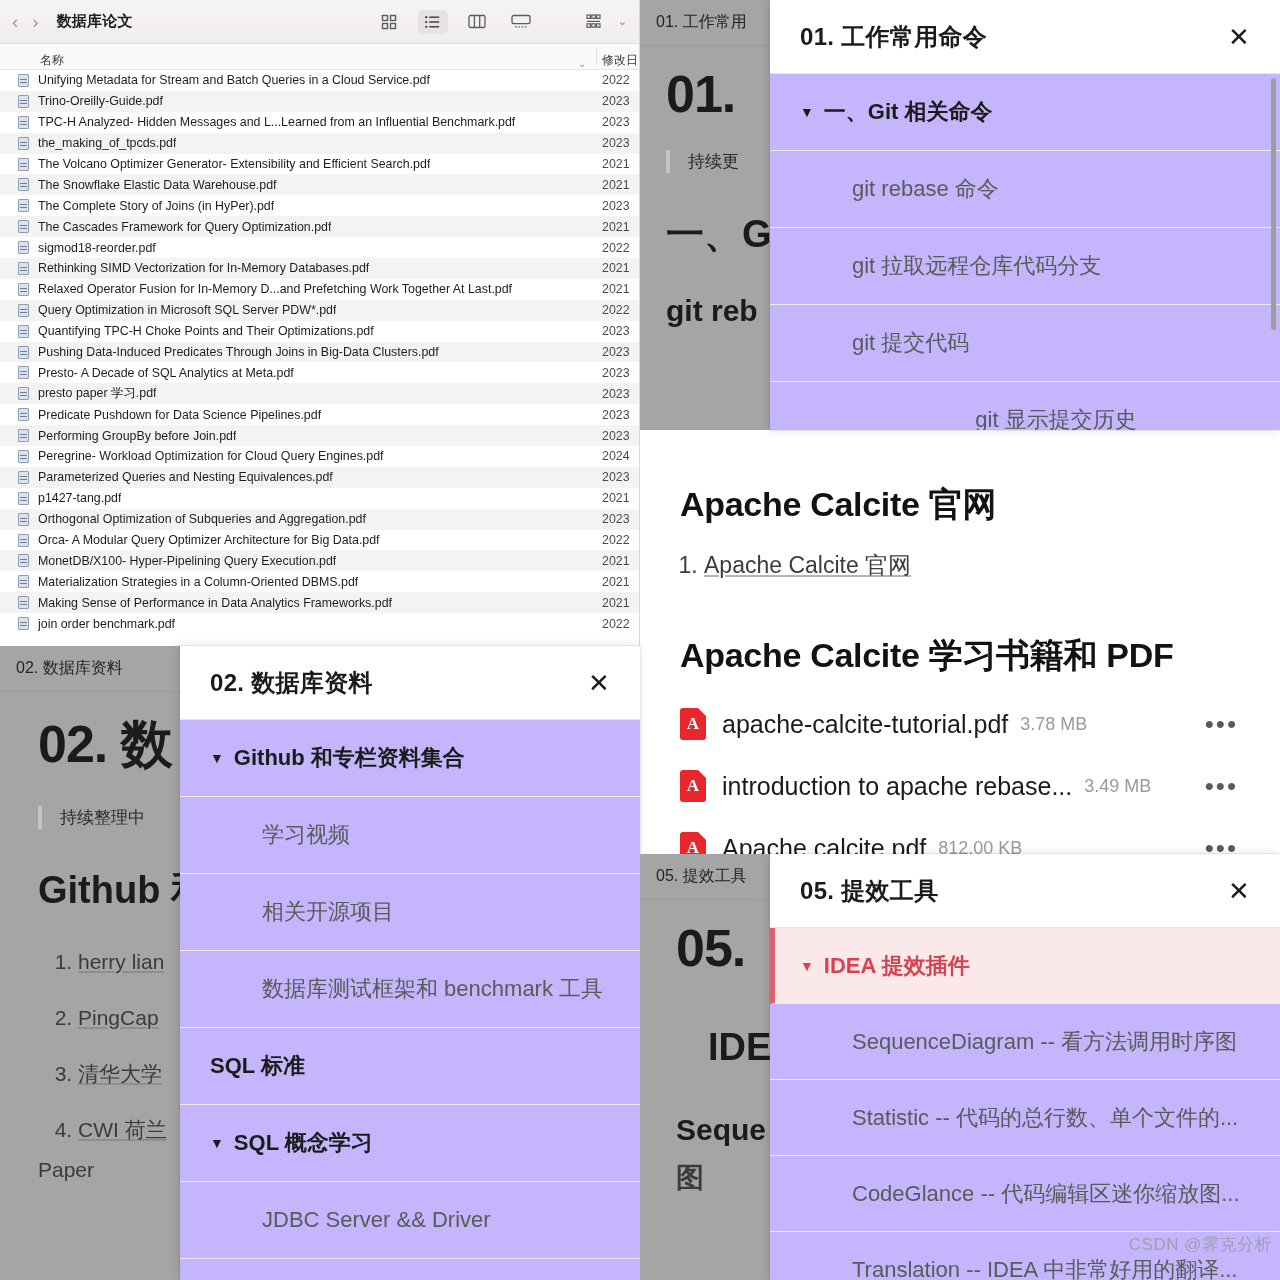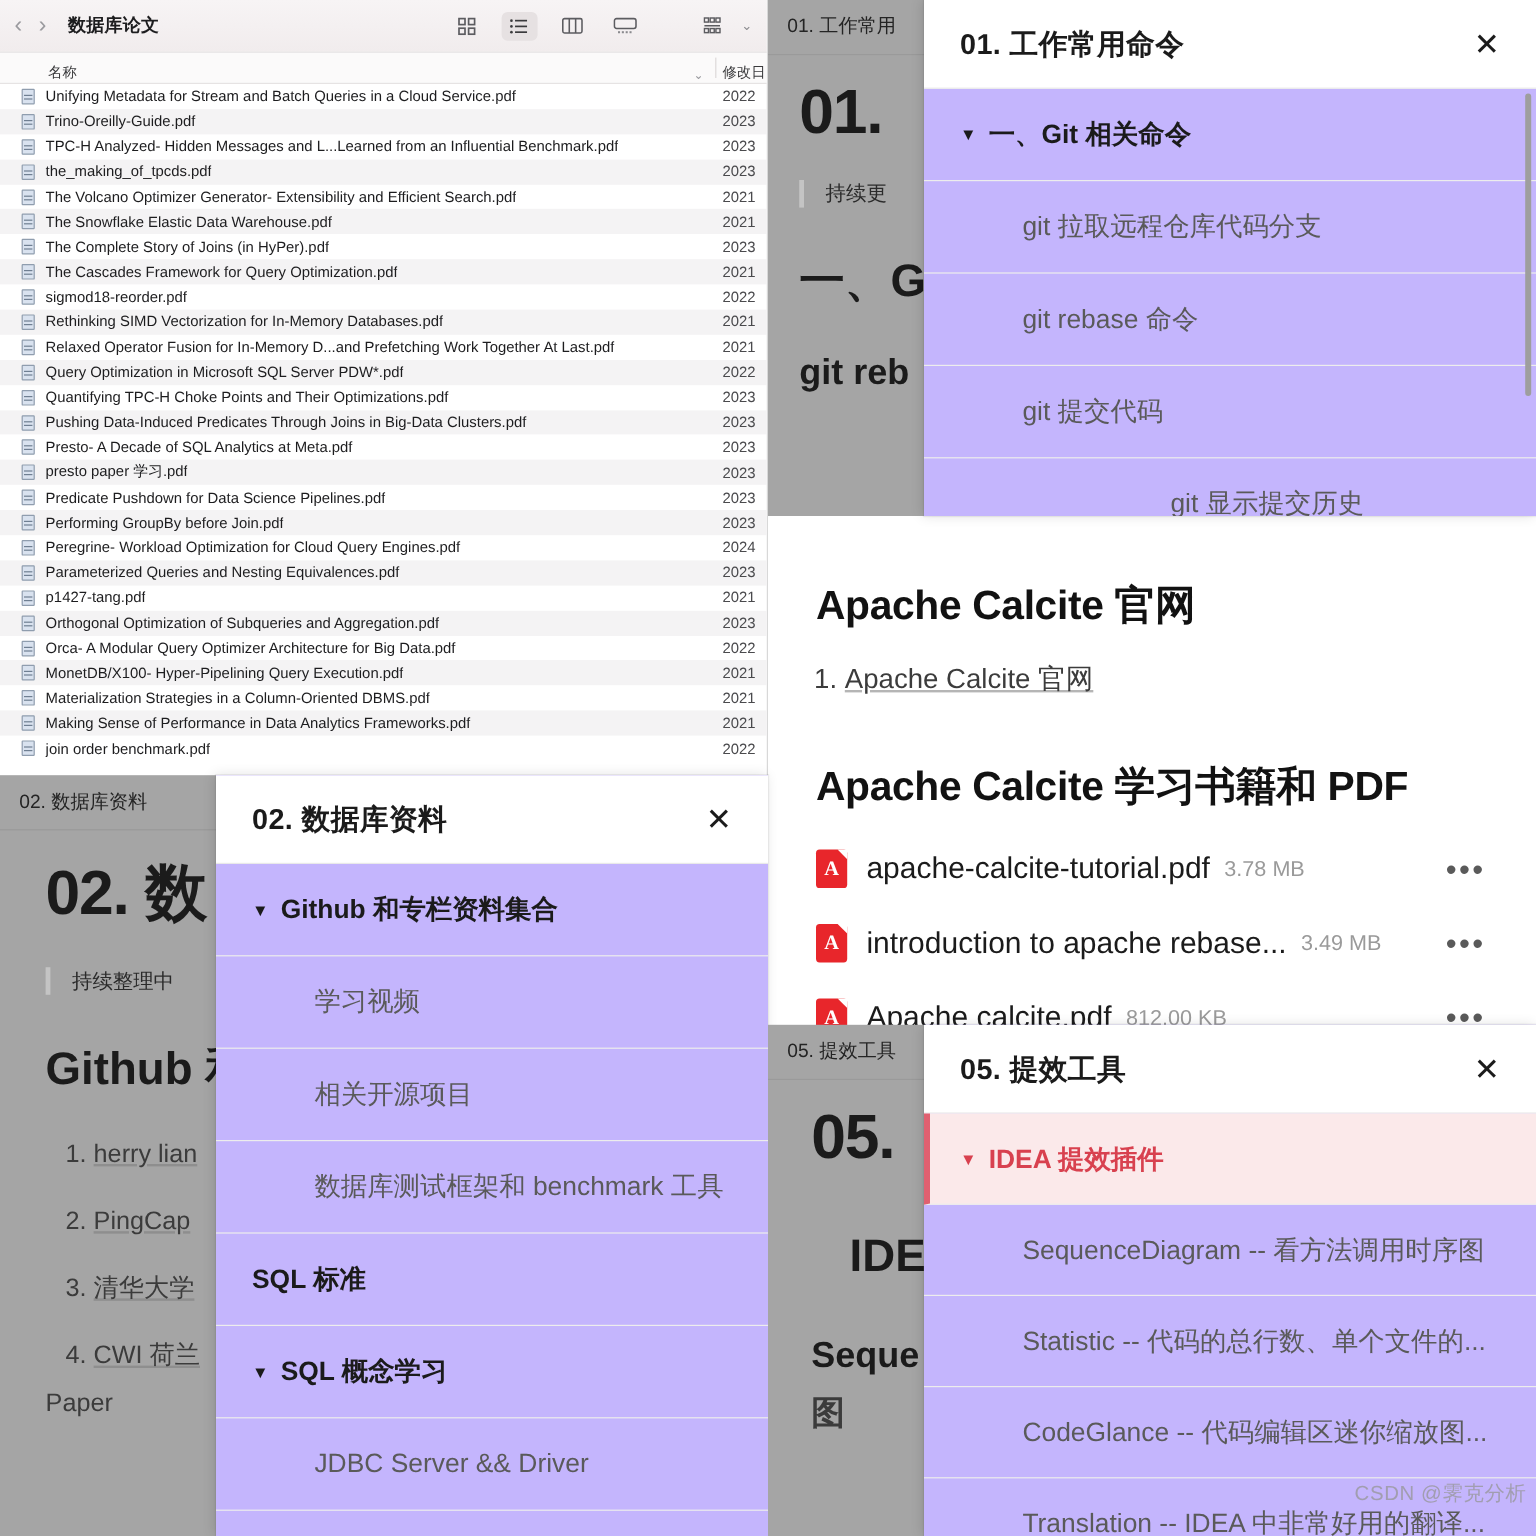--- a/index.html
+++ b/index.html
@@ -409,24 +409,24 @@
     <div class="panel-head">
       <div class="panel-title">01. 工作常用命令</div>
       <div class="panel-close">✕</div>
     </div>
     <div class="panel-list" id="panel01-list">
         <div class="toc-item group" style="height: 77px;">
           <span class="caret">▼</span>
           <span>一、Git 相关命令</span>
         </div>
         <div class="toc-item child" style="height: 77px;">
+          <span>git rebase 命令</span>
+        </div>
+        <div class="toc-item child" style="height: 77px;">
           <span>git 拉取远程仓库代码分支</span>
-        </div>
-        <div class="toc-item child" style="height: 77px;">
-          <span>git rebase 命令</span>
         </div>
         <div class="toc-item child" style="height: 77px;">
           <span>git 提交代码</span>
         </div>
         <div class="toc-item child" style="height: 77px; justify-content: center;">
           <span>git 显示提交历史</span>
         </div>
       </div>
     <div class="panel-scrollbar" style="top:78px; height:252px;"></div>
   </div>

